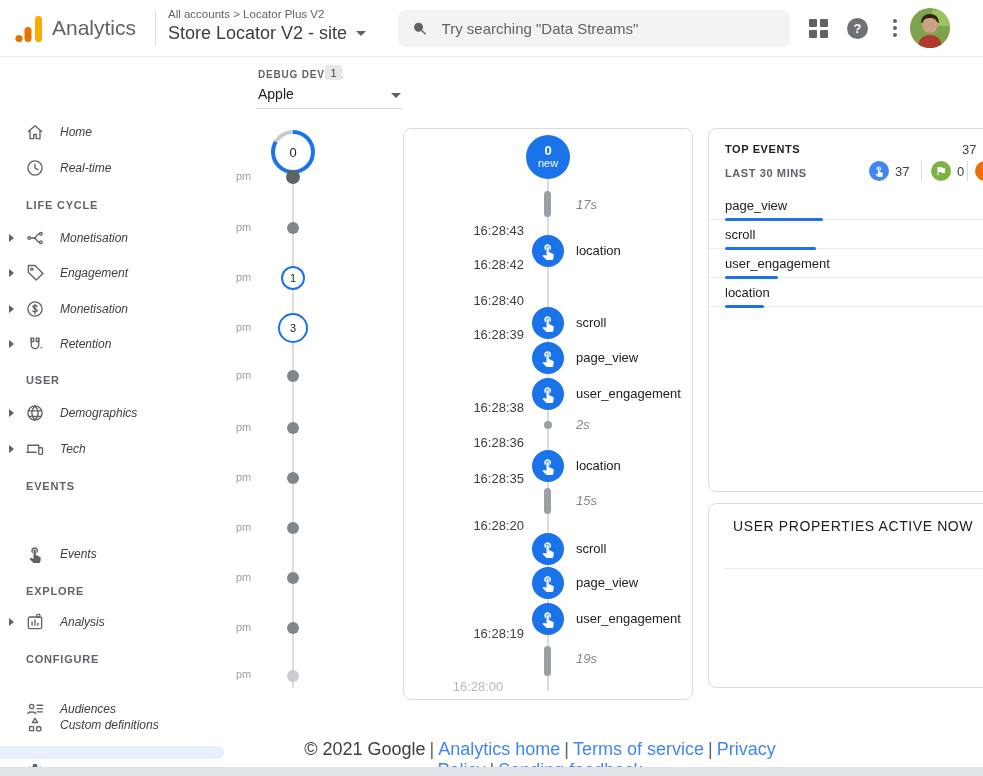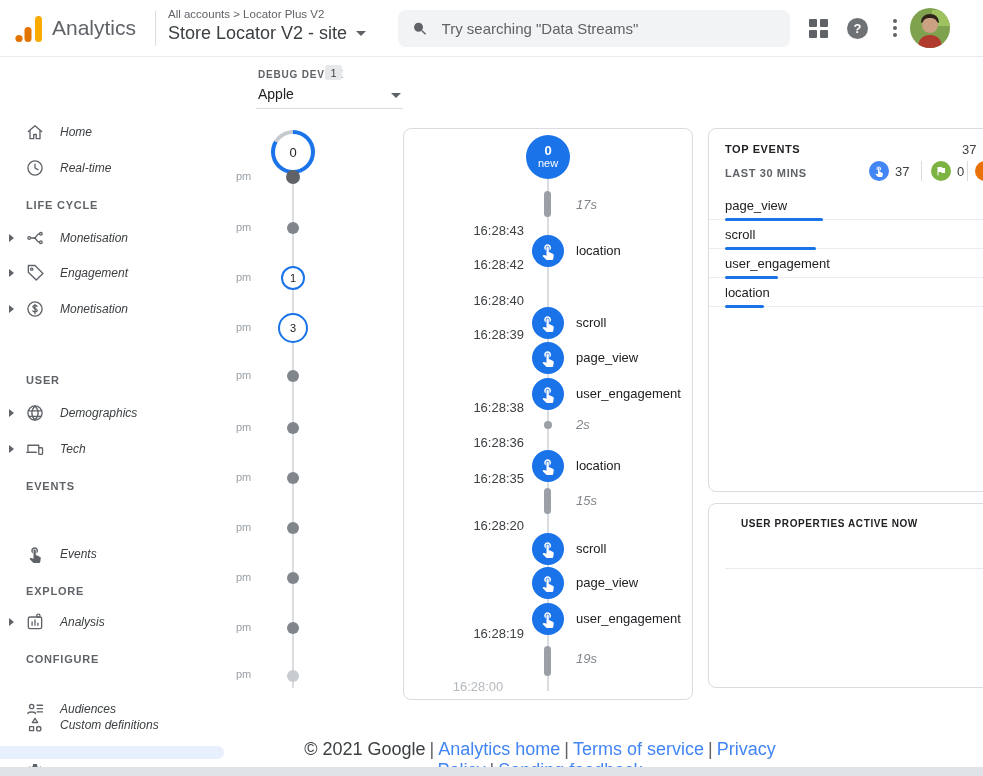--- a/index.html
+++ b/index.html
@@ -65,21 +65,21 @@
   .te-corner { position:absolute; left:253px; top:13px; font-size:13px; color:#3c4043; }
   .te-sub { position:absolute; left:16px; top:38px; font-size:11px; font-weight:bold; letter-spacing:.6px; color:#5f6368; }
   .te-counter-icon { position:absolute; top:32px; width:20px; height:20px; border-radius:50%; display:flex; align-items:center; justify-content:center; }
   .te-counter-val { position:absolute; top:35px; font-size:13px; color:#3c4043; }
   .te-counter-div { position:absolute; top:32px; width:1px; height:20px; background:#dadce0; }
   .te-rows { position:absolute; left:0; top:62px; width:100%; }
   .te-row { position:relative; height:29px; border-bottom:1px solid #ebedef; cursor:pointer; }
   .te-row .nm { position:absolute; left:16px; top:7px; font-size:13px; color:#202124; }
   .te-row .bar { position:absolute; left:16px; bottom:-2px; height:3px; border-radius:2px; background:#1a73e8; }
 
-  .up-title { position:absolute; left:32px; top:14px; font-size:10px; font-weight:bold; letter-spacing:.6px; color:#202124; }
+  .up-title { position:absolute; left:24px; top:14px; font-size:14px; font-weight:normal; letter-spacing:.6px; color:#202124; }
   .up-div { position:absolute; left:16px; right:0; top:64px; height:1px; background:#e8eaed; }
 
   
   .footer { position:absolute; left:250px; top:739px; width:580px; text-align:center; font-size:18px; color:#3c4043; }
   .footer a { color:#4285f4; text-decoration:none; cursor:pointer; }
   .footer .sep { color:#5f6368; padding:0 4px; }
   .bottom-strip { position:absolute; left:0; top:767px; width:983px; height:9px; background:#e0e3e7; }
 
   svg.stroke-ic { stroke:#5f6368; fill:none; stroke-width:1.6; stroke-linecap:round; stroke-linejoin:round; }
 </style>
@@ -202,20 +202,31 @@
       <span class="exp"></span>
       <span class="nicon">
         <svg class="stroke-ic" width="20" height="20" viewBox="0 0 24 24">
             <path d="M12 3H4v8l9.5 9.5 8-8z"></path>
             <circle cx="8" cy="7.5" r="1.4"></circle>
           </svg>
       </span>
       <span class="nlabel">Engagement</span>
     </div>
 
+    <div class="nav-row" style="top:274px">
+      <span class="exp"></span>
+      <span class="nicon">
+        <svg class="stroke-ic" width="20" height="20" viewBox="0 0 24 24">
+            <path d="M7.5 5v8a4.5 4.5 0 0 0 9 0V5"></path>
+            <path d="M7.5 5h3v4h-3zM13.5 5h3v4h-3z"></path>
+            <circle cx="19.5" cy="16.5" r="1" fill="#5f6368" stroke="none"></circle>
+          </svg>
+      </span>
+      <span class="nlabel">Retention</span>
+    </div>
 
     <div class="nav-head" style="top:317px">USER</div>
 
     <div class="nav-row" style="top:379px">
       <span class="exp"></span>
       <span class="nicon">
         <svg class="stroke-ic" width="20" height="20" viewBox="0 0 24 24">
             <path d="M3.5 7.5h13v3M3.5 7.5V16h10"></path>
             <rect x="16.5" y="10.5" width="4.5" height="8" rx="1"></rect>
             <path d="M2 16h11.5"></path>

